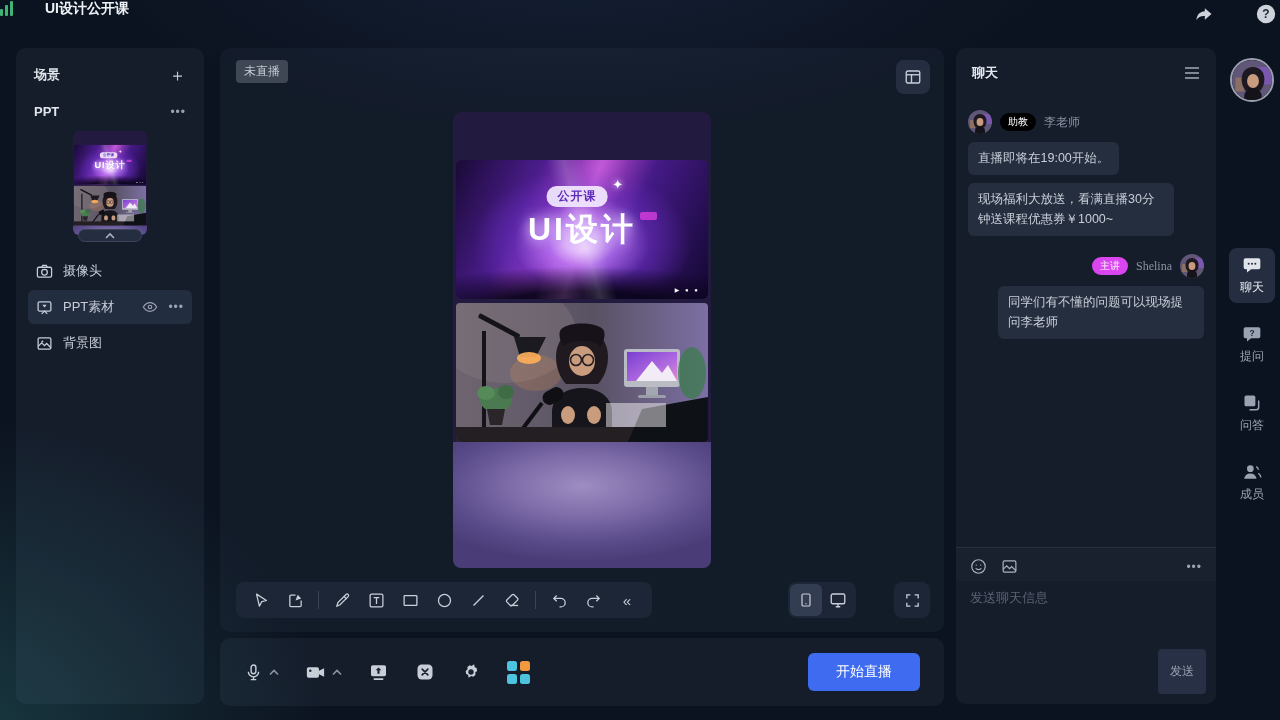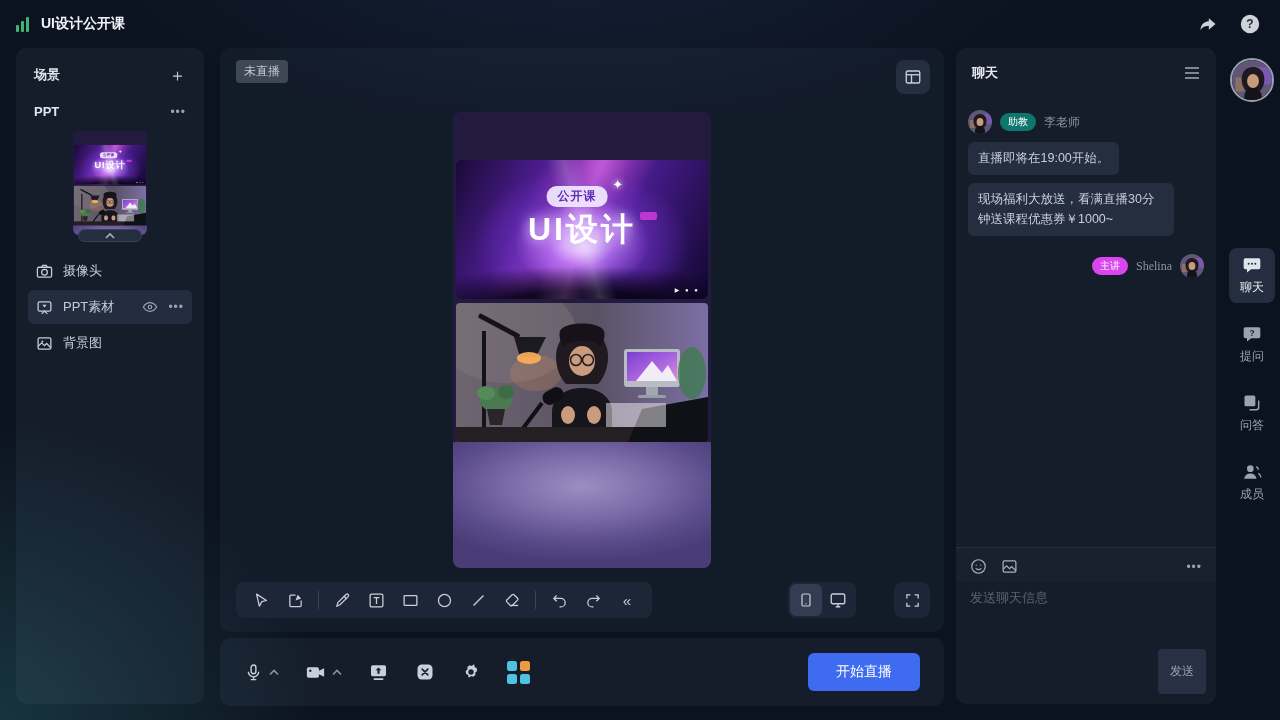--- a/index.html
+++ b/index.html
@@ -12,21 +12,21 @@
   }
   body::before {
     content:""; position:absolute; inset:0; pointer-events:none;
     background:
       radial-gradient(520px 460px at -3% 103%, rgba(46,118,118,.38), transparent 70%),
       radial-gradient(700px 300px at 45% -10%, rgba(38,58,96,.35), transparent 70%);
   }
   .panel { background:rgba(148,178,210,.065); border-radius:10px; position:absolute; }
 
   
-  .topbar { position:absolute; top:0; left:0; right:0; height:48px; display:flex; align-items:center; padding:0 16px; }
+  .topbar { position:absolute; top:0; left:0; right:0; height:48px; display:flex; padding:0 0;gap:20px; }
   .logo { display:flex; align-items:flex-end; gap:2px; height:16px; margin-right:12px; }
   .logo i { display:block; width:3px; border-radius:1px; background:#3eb575; }
   .logo i:nth-child(1){height:7px} .logo i:nth-child(2){height:11px} .logo i:nth-child(3){height:15px}
   .app-title { font-size:14px; font-weight:bold; color:#eef1f5; }
   .topbar .spacer { flex:1; }
   .tb-icon { width:28px; height:28px; display:flex; align-items:center; justify-content:center; margin-left:14px; cursor:pointer; }
 
   
   .sidebar { left:16px; top:48px; width:188px; height:656px; padding:14px 12px; }
   .sb-head { display:flex; align-items:center; justify-content:space-between; padding:4px 6px 12px;gap:11px; }
@@ -95,21 +95,21 @@
   .start-btn { width:112px; height:38px; background:#3e6bef; border:none; border-radius:6px; color:#fff; font-size:14px; cursor:pointer; font-family:inherit; }
 
   
   .chat { left:956px; top:48px; width:260px; height:656px; display:flex; flex-direction:column; }
   .chat-head { display:flex; align-items:center; justify-content:space-between; padding:16px 16px 10px; }
   .chat-title { font-size:13px; font-weight:bold; color:#e6eaef; }
   .chat-body { flex:1; padding:8px 12px; overflow:hidden; }
   .msg-head { display:flex; align-items:center; gap:8px; margin:10px 0 8px; }
   .msg-head.right { justify-content:flex-end; }
   .role-badge { font-size:10px; color:#fff; padding:2px 8px; border-radius:9px; }
-  .role-badge.green { background:#0f766e; }
+  .role-badge.green { background:#000000; }
   .role-badge.blue { background:#d946ef; }
   .msg-name { font-size:12px; color:#8b93a3;font-family:Liberation Serif, serif; }
   .bubble { background:#252e3f; color:#c9cfd9; font-size:12.5px; line-height:1.55; padding:7px 10px; border-radius:6px; max-width:206px; margin:0 0 8px; width:fit-content; }
   .bubble-row.right { display:flex; justify-content:flex-end; }
   .av { width:24px; height:24px; border-radius:50%; overflow:hidden; flex:none; }
   .chat-input { border-top:1px solid #273041; }
   .ci-icons { display:flex; align-items:center; gap:14px; padding:10px 14px 6px; color:#aab2c0; background:rgba(255,255,255,.02); }
   .ci-icons .grow { flex:1; }
   .ci-icon { cursor:pointer; display:flex; }
   .chat-textarea { width:100%; height:64px; background:transparent; border:none; resize:none; outline:none; padding:8px 14px; font-size:13px; color:#c9cfd9; font-family:inherit; }
@@ -458,20 +458,23 @@
 
     <div class="msg-head right" style="margin-top:18px">
       <span class="role-badge blue">主讲</span>
       <span class="msg-name">Shelina</span>
       <span class="av">
           <svg width="24" height="24">
             <use href="#sym-avatar"></use>
           </svg>
         </span>
     </div>
+    <div class="bubble-row right">
+      <div class="bubble">同学们有不懂的问题可以现场提问李老师</div>
+    </div>
 
   </div>
   <div class="chat-input">
     <div class="ci-icons">
       <span class="ci-icon">
         <svg width="17" height="17" viewBox="0 0 24 24" fill="none" stroke="#aab2c0" stroke-width="1.7">
             <circle cx="12" cy="12" r="9.5"></circle>
             <circle cx="8.8" cy="10" r="1" fill="#aab2c0" stroke="none"></circle>
             <circle cx="15.2" cy="10" r="1" fill="#aab2c0" stroke="none"></circle>
             <path d="M8 14.5c1 1.4 2.4 2 4 2s3-.6 4-2"></path>

